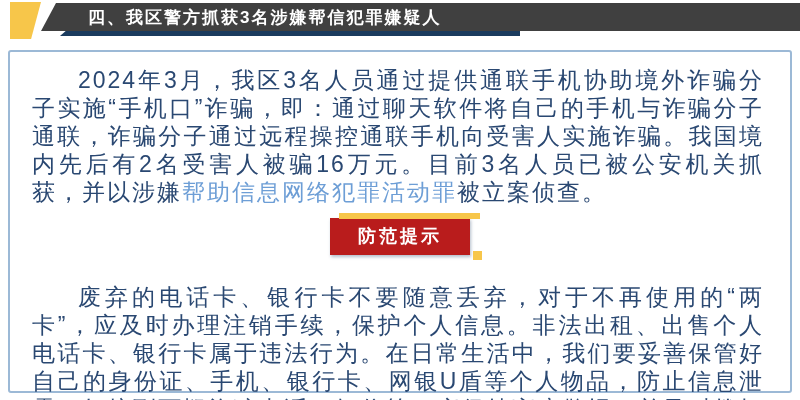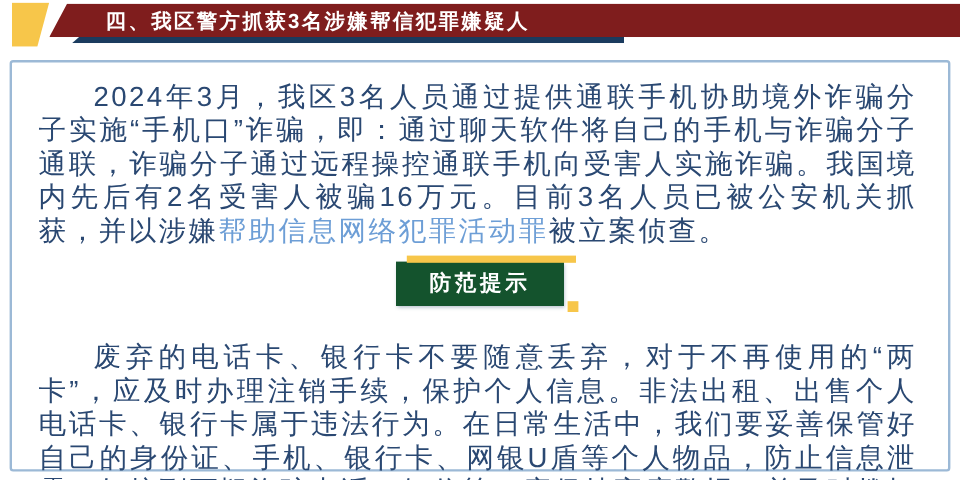--- a/index.html
+++ b/index.html
@@ -13,21 +13,21 @@
     background: #F7C64A;
     clip-path: polygon(0 0, 100% 0, 68% 100%, 0 100%);
   }
   .banner-shadow {
     position: absolute; left: 60px; top: 29px; width: 460px; height: 7px;
     background: #1A3B5E;
     clip-path: polygon(8px 0, 100% 0, 100% 100%, 0 100%);
   }
   .banner {
     position: absolute; left: 41px; top: 3px; right: 0; height: 28px;
-    background: #7f1d1d;
+    background: #404040;
     clip-path: polygon(15px 0, 100% 0, 100% 100%, 0 100%);
     display: flex; align-items: center;
   }
   .banner-title {
     color: #ffffff; font-size: 17px; font-weight: bold;
     letter-spacing: 2px; padding-left: 47px; white-space: nowrap;
   }
 
   
   .content-box {
@@ -39,21 +39,21 @@
     color: #2A4872; font-size: 23px; line-height: 28px;
     letter-spacing: 2px; text-align: justify; text-indent: 2em;
   }
   .para-1 { margin: 14px 26px 0 22px; }
   .para-2 { margin: 28px 26px 0 22px; }
   .charge-link { color: #6D9ED6; cursor: pointer; }
 
   
   .badge-wrap { position: relative; width: fit-content; margin: 12px auto 0 auto; }
   .badge-box {
-    position: relative; background: #14532d; color: #ffffff;
+    position: relative; background: #b91c1c; color: #ffffff;
     font-size: 18px; font-weight: bold; letter-spacing: 3px;
     padding: 6px 28px 7px 28px; box-shadow: 1px 2px 3px rgba(40,70,110,0.35);
   }
   .badge-top-bar {
     position: absolute; left: 9px; right: -10px; top: -5px; height: 6px;
     background: #F7C64A; z-index: 2;
   }
   .badge-corner-square {
     position: absolute; right: -12px; bottom: -5px; width: 9px; height: 9px;
     background: #F7C64A; z-index: 2;

